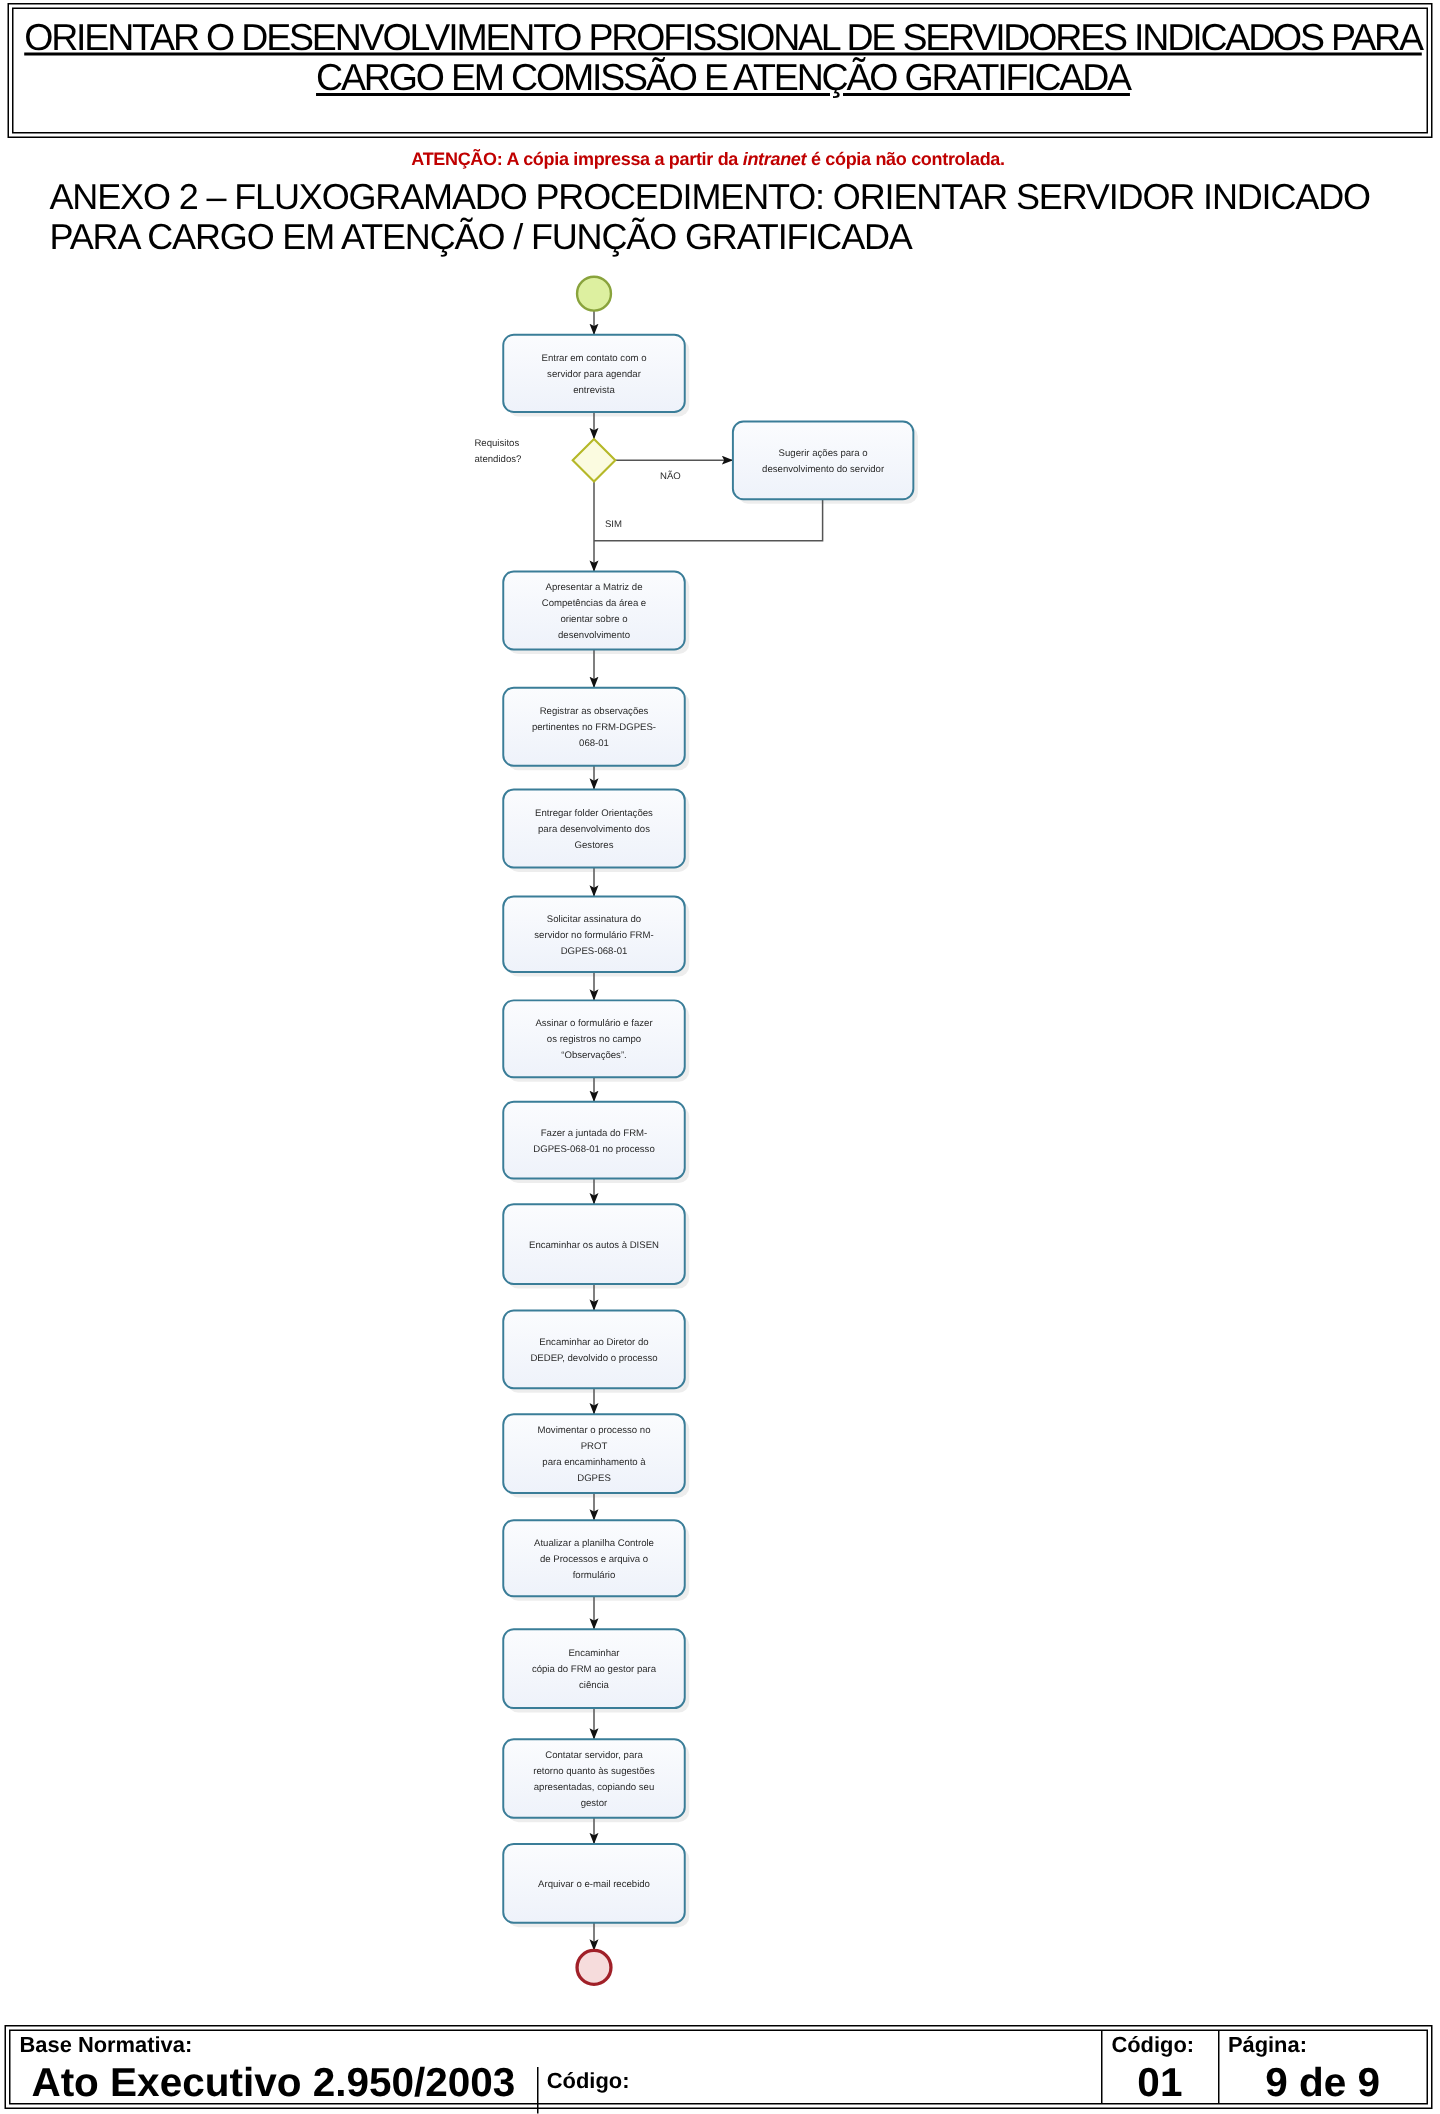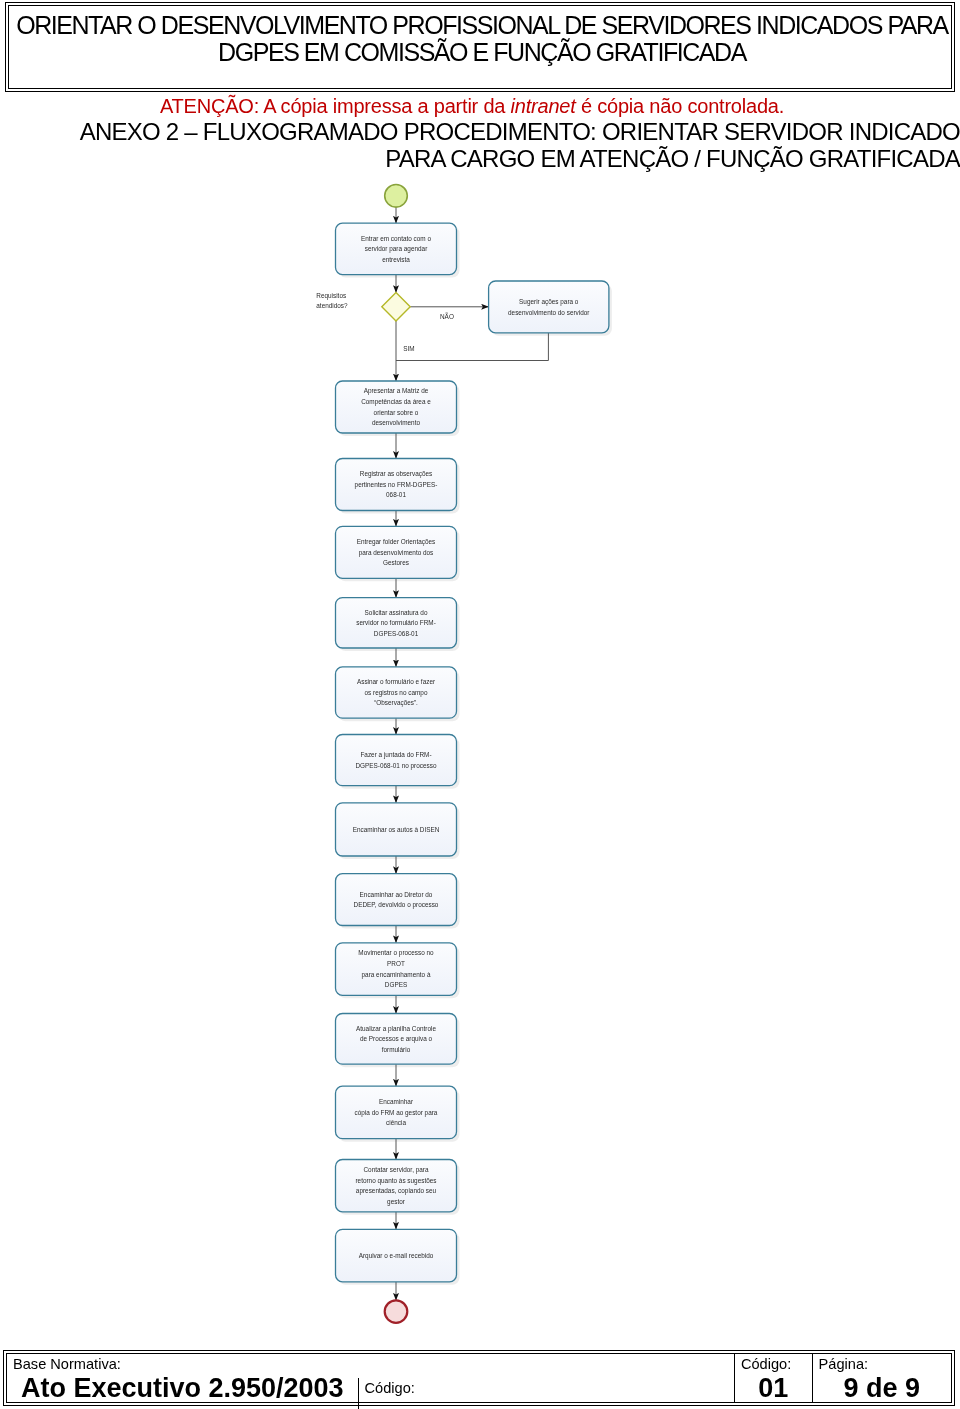--- a/index.html
+++ b/index.html
@@ -7,57 +7,57 @@
   body{width:960px;height:1409px;font-family:"Liberation Sans",sans-serif;color:#000;}
   .page{position:relative;width:960px;height:1409px;overflow:hidden;}
 
   
   .title-box{position:absolute;left:5px;top:2px;width:950px;height:90px;
     border:1px solid #000;box-sizing:border-box;background:#fff;}
   .title-box-inner{position:absolute;left:2px;top:2px;right:2px;bottom:2px;
     border:1px solid #000;box-sizing:border-box;}
   .title-text{position:absolute;left:9px;right:5px;top:9px;text-align:center;
     font-size:25px;line-height:26.5px;font-weight:400;letter-spacing:-1.45px;
-    white-space:nowrap;}
+    white-space:nowrap;text-decoration:underline;}
 
   
   .attention{position:absolute;left:0;right:16px;top:96px;text-align:center;
-    color:#C00000;font-weight:normal;font-size:20px;line-height:20px;
+    color:#C00000;font-weight:bold;font-size:12px;line-height:20px;
     letter-spacing:-0.21px;white-space:nowrap;}
   .attention .ital{font-style:italic;}
 
   
-  .anexo{position:absolute;left:33px;right:0;top:119px;text-align:right;
+  .anexo{position:absolute;left:33px;right:0;top:119px;text-align:left;
     font-size:24px;line-height:26.9px;font-weight:400;letter-spacing:-0.76px;
     white-space:nowrap;}
 
   
   .flow{position:absolute;left:0;top:0;width:960px;height:1409px;}
 
   
   .footer{position:absolute;left:3px;top:1350px;width:952px;height:56px;
     border:1px solid #000;box-sizing:border-box;}
   .footer-inner{position:absolute;left:2px;top:2px;right:2px;bottom:2px;
     border:1px solid #000;box-sizing:border-box;display:flex;}
   .fcell{position:relative;box-sizing:border-box;height:100%;}
   .fcell + .fcell{border-left:1px solid #000;}
-  .flabel{position:absolute;left:6px;top:1px;font-size:14.6px;font-weight:normal;line-height:18px;}
+  .flabel{position:absolute;left:6px;top:1px;font-size:14.6px;font-weight:bold;line-height:18px;}
   .fvalue{position:absolute;left:0;right:0;bottom:1px;text-align:center;
     font-size:27px;font-weight:bold;line-height:25px;}
 </style>
 </head>
 <body>
 
 <div class="page">
 
   <div class="title-box">
     <div class="title-box-inner"></div>
     <div class="title-text">
       <div>ORIENTAR O DESENVOLVIMENTO PROFISSIONAL DE SERVIDORES INDICADOS PARA</div>
-      <div>DGPES EM COMISSÃO E FUNÇÃO GRATIFICADA</div>
+      <div>CARGO EM COMISSÃO E ATENÇÃO GRATIFICADA</div>
     </div>
   </div>
 
   <div class="attention"><span>ATENÇÃO: A cópia impressa a partir da </span><span class="ital">intranet</span><span> é cópia não controlada.</span></div>
 
   <div class="anexo">
     <div>ANEXO 2 – FLUXOGRAMADO PROCEDIMENTO: ORIENTAR SERVIDOR INDICADO</div>
     <div>PARA CARGO EM ATENÇÃO / FUNÇÃO GRATIFICADA</div>
   </div>
 

